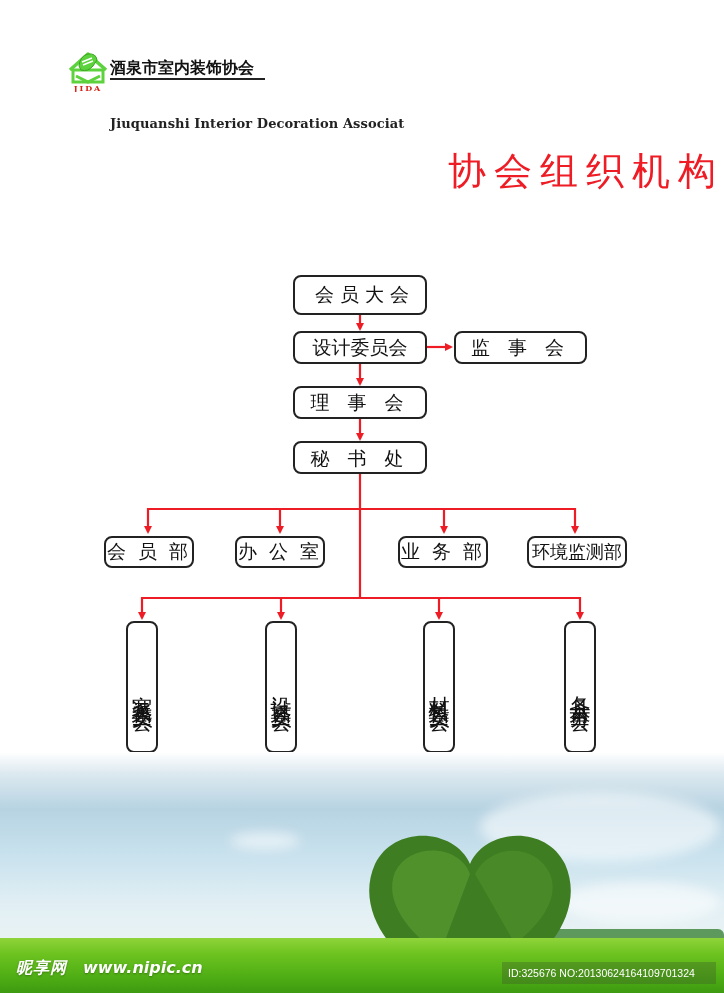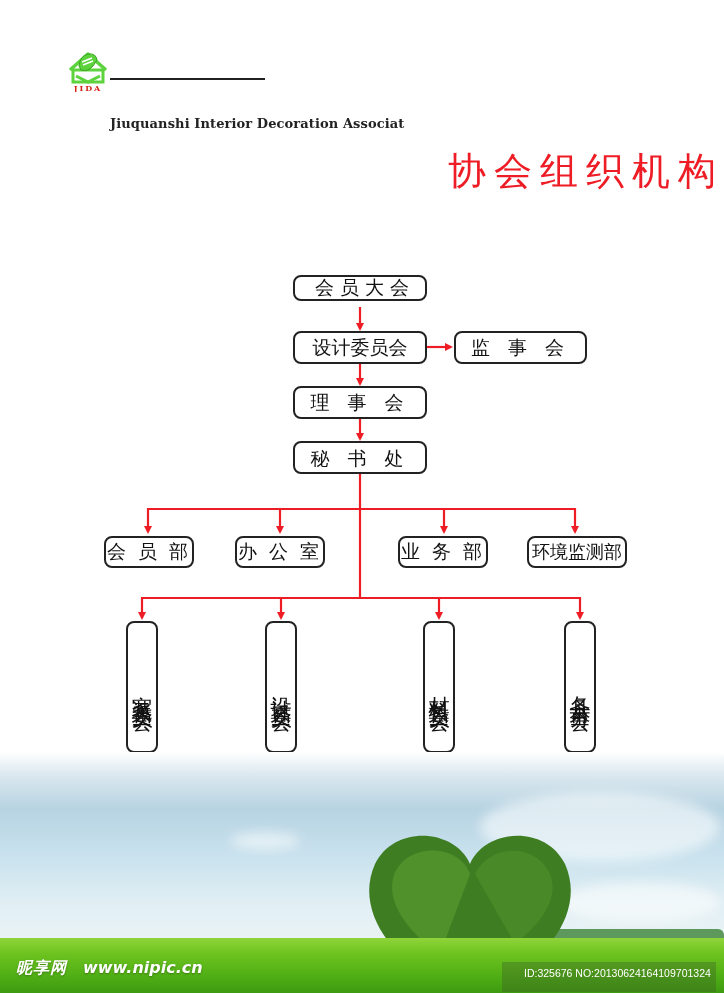--- a/index.html
+++ b/index.html
@@ -31,34 +31,35 @@
       background: linear-gradient(to bottom, #ffffff 0%, #dbe8ef 12%, #b7d3e2 30%, #c9e2ee 55%, #e1eff4 80%, #eaf3f5 100%); }
     .cloud { position: absolute; border-radius: 50%; background: rgba(255,255,255,0.55); filter: blur(6px); }
     .grass { position: absolute; left: 0; top: 186px; width: 724px; height: 55px;
       background: linear-gradient(to bottom, #8fd43a 0%, #6cc21f 30%, #4fae15 70%, #3e9a10 100%); }
     .tree-line { position: absolute; bottom: 52px; height: 12px; border-radius: 6px 6px 0 0; background: #2f7a2a; opacity: 0.75; }
     .tree { position: absolute; left: 355px; top: 62px; width: 230px; height: 240px; }
 
     .watermark-left { position: absolute; left: 16px; top: 958px; color: #ffffff; font-weight: bold; font-style: italic; white-space: nowrap; text-shadow: 0 1px 2px rgba(0,0,0,0.3); }
     .wm-cn { font-size: 16px; letter-spacing: 1px; font-style: italic; }
     .wm-url { font-size: 16px; margin-left: 16px; font-family: "DejaVu Sans", sans-serif; }
-    .watermark-right { position: absolute; left: 502px; top: 962px; width: 214px; height: 30px; background: rgba(60,90,40,0.35); color: #fff; font-size: 10.5px; line-height: 22px; padding-left: 22px; white-space: nowrap; font-family: "Liberation Sans", sans-serif; }
+    .watermark-right { position: absolute; left: 502px; top: 962px; width: 214px; height: 22px; background: rgba(60,90,40,0.35); color: #fff; font-size: 10.5px; line-height: 22px; padding-left: 6px; white-space: nowrap; font-family: "Liberation Sans", sans-serif; }
   </style>
 </head>
 <body>
 
 <div class="logo">
   <svg class="logo-icon" viewBox="0 0 44 48">
     <path d="M4 26 L22 10 L40 26" fill="none" stroke="#5cd23c" stroke-width="3.5" stroke-linejoin="round"></path>
     <rect x="7" y="26" width="30" height="12" fill="none" stroke="#5cd23c" stroke-width="3"></rect>
     <path d="M13 22 Q14 12 22 10 Q30 9 31 16 L27 22 Q22 28 15 26 Z" fill="#5cd23c" stroke="#3aa522" stroke-width="1"></path>
     <path d="M16 18 L26 14 M17 21 L27 17" stroke="#ffffff" stroke-width="1.5"></path>
     <path d="M10 32 L22 38 L34 32" fill="none" stroke="#5cd23c" stroke-width="3"></path>
     <text x="22" y="47" text-anchor="middle" font-family="DejaVu Serif, serif" font-size="8" font-weight="bold" fill="#d4271a" letter-spacing="2">JIDA</text>
   </svg>
+  <div class="logo-cn">酒泉市室内装饰协会</div>
   <div class="logo-en-bar"></div>
   <div class="logo-en">Jiuquanshi Interior Decoration Associat</div>
 </div>
 
 <div class="title">协会组织机构</div>
 
 <svg class="chart-lines" viewBox="0 0 724 993">
   <defs>
     <marker id="arr" markerWidth="8" markerHeight="8" refX="6" refY="4" orient="auto" markerUnits="userSpaceOnUse">
       <path d="M0 0 L8 4 L0 8 Z" fill="#ee1c25"></path>
@@ -83,21 +84,21 @@
     <line x1="575" y1="508" x2="575" y2="532" marker-end="url(#arr)"></line>
 
     <line x1="142" y1="598" x2="580" y2="598"></line>
     <line x1="142" y1="597" x2="142" y2="618" marker-end="url(#arr)"></line>
     <line x1="281" y1="598" x2="281" y2="618" marker-end="url(#arr)"></line>
     <line x1="439" y1="598" x2="439" y2="618" marker-end="url(#arr)"></line>
     <line x1="580" y1="597" x2="580" y2="618" marker-end="url(#arr)"></line>
   </g>
 </svg>
 
-<div class="node h-spaced" style="left:293px;top:275px;width:134px;height:26px;">
+<div class="node h-spaced" style="left:293px;top:275px;width:134px;height:40px;">
   <span style="letter-spacing:6px;">会员大会</span>
 </div>
 <div class="node h-tight" style="left:293px;top:331px;width:134px;height:33px;">
   <span>设计委员会</span>
 </div>
 <div class="node" style="left:454px;top:331px;width:133px;height:33px;">
   <span style="letter-spacing:6px;">监 事 会</span>
 </div>
 <div class="node" style="left:293px;top:386px;width:134px;height:33px;">
   <span style="letter-spacing:6px;">理 事 会</span>

